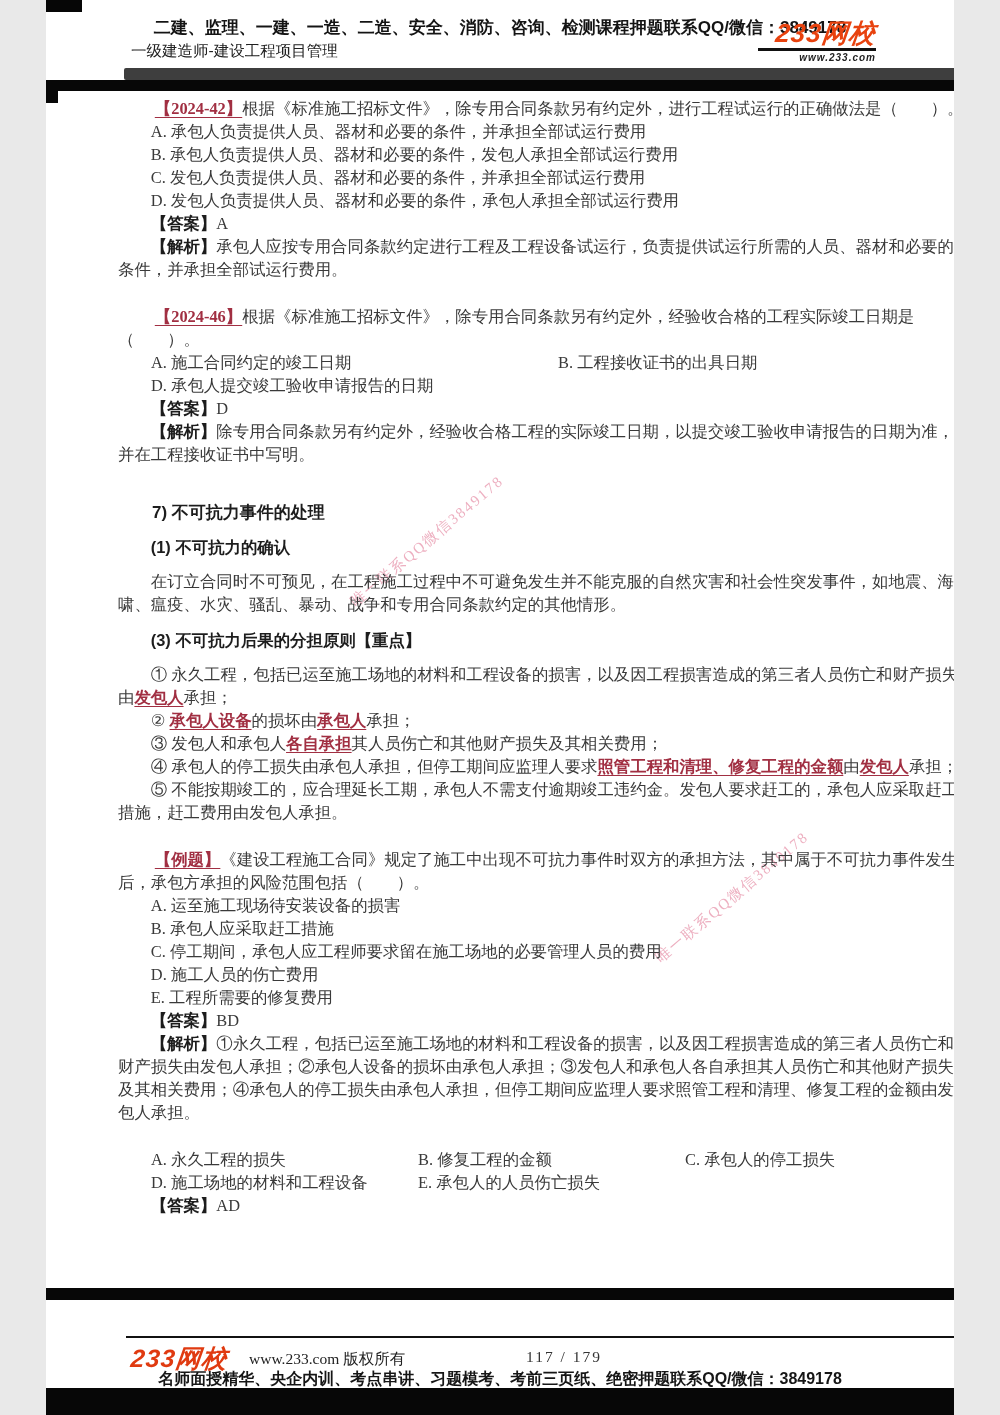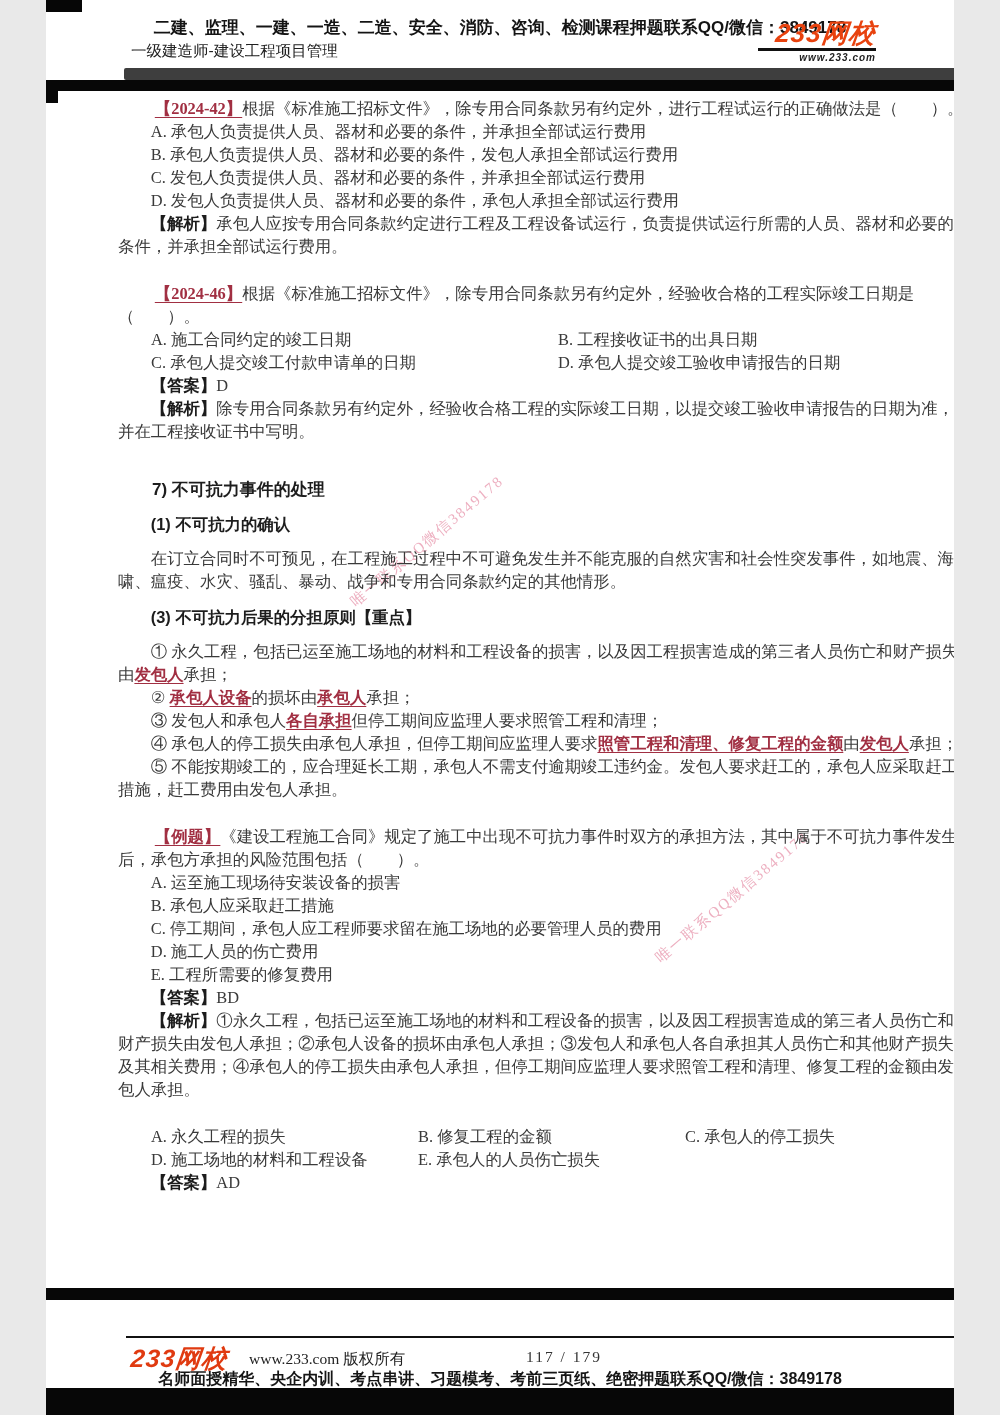--- a/index.html
+++ b/index.html
@@ -80,41 +80,41 @@
 
   <div class="wm wm1">唯一联系QQ微信3849178</div>
   <div class="wm wm2">唯一联系QQ微信3849178</div>
 
   <div class="content">
       <div class="para"><span class="rlab">【2024-42】</span><span>根据《标准施工招标文件》，除专用合同条款另有约定外，进行工程试运行的正确做法是（　　）。</span></div>
       <div class="opt"><span>A. 承包人负责提供人员、器材和必要的条件，并承担全部试运行费用</span></div>
       <div class="opt"><span>B. 承包人负责提供人员、器材和必要的条件，发包人承担全部试运行费用</span></div>
       <div class="opt"><span>C. 发包人负责提供人员、器材和必要的条件，并承担全部试运行费用</span></div>
       <div class="opt"><span>D. 发包人负责提供人员、器材和必要的条件，承包人承担全部试运行费用</span></div>
+      <div class="opt"><span class="b">【答案】</span><span>A</span></div>
       <div class="para"><span class="b">【解析】</span><span>承包人应按专用合同条款约定进行工程及工程设备试运行，负责提供试运行所需的人员、器材和必要的条件，并承担全部试运行费用。</span></div>
       <div class="sp"></div>
       <div class="para"><span class="rlab">【2024-46】</span><span>根据《标准施工招标文件》，除专用合同条款另有约定外，经验收合格的工程实际竣工日期是（　　）。</span></div>
       <div class="optrow row2">
         <span class="col">A. 施工合同约定的竣工日期</span>
         <span class="col">B. 工程接收证书的出具日期</span>
       </div>
       <div class="optrow row2">
-        <span class="col">C. 承包人提交竣工付款申请单的日期</span>
         <span class="col">D. 承包人提交竣工验收申请报告的日期</span>
       </div>
       <div class="opt"><span class="b">【答案】</span><span>D</span></div>
       <div class="para"><span class="b">【解析】</span><span>除专用合同条款另有约定外，经验收合格工程的实际竣工日期，以提交竣工验收申请报告的日期为准，并在工程接收证书中写明。</span></div>
       <div class="sp"></div>
       <div class="h2"><span>7) 不可抗力事件的处理</span></div>
       <div class="h3"><span>(1) 不可抗力的确认</span></div>
       <div class="para"><span>在订立合同时不可预见，在工程施工过程中不可避免发生并不能克服的自然灾害和社会性突发事件，如地震、海啸、瘟疫、水灾、骚乱、暴动、战争和专用合同条款约定的其他情形。</span></div>
       <div class="h3"><span>(3) 不可抗力后果的分担原则【重点】</span></div>
       <div class="para"><span>① 永久工程，包括已运至施工场地的材料和工程设备的损害，以及因工程损害造成的第三者人员伤亡和财产损失由</span><span class="rterm">发包人</span><span>承担；</span></div>
       <div class="para"><span>② </span><span class="rterm">承包人设备</span><span>的损坏由</span><span class="rterm">承包人</span><span>承担；</span></div>
-      <div class="para"><span>③ 发包人和承包人</span><span class="rterm">各自承担</span><span>但停工期间应监理人要求照管工程和清理；</span></div>
+      <div class="para"><span>③ 发包人和承包人</span><span class="rterm">各自承担</span><span>其人员伤亡和其他财产损失及其相关费用；</span></div>
       <div class="para"><span>④ 承包人的停工损失由承包人承担，但停工期间应监理人要求</span><span class="rterm">照管工程和清理、修复工程的金额</span><span>由</span><span class="rterm">发包人</span><span>承担；</span></div>
       <div class="para"><span>⑤ 不能按期竣工的，应合理延长工期，承包人不需支付逾期竣工违约金。发包人要求赶工的，承包人应采取赶工措施，赶工费用由发包人承担。</span></div>
       <div class="sp"></div>
       <div class="para"><span class="rlab">【例题】</span><span>《建设工程施工合同》规定了施工中出现不可抗力事件时双方的承担方法，其中属于不可抗力事件发生后，承包方承担的风险范围包括（　　）。</span></div>
       <div class="opt"><span>A. 运至施工现场待安装设备的损害</span></div>
       <div class="opt"><span>B. 承包人应采取赶工措施</span></div>
       <div class="opt"><span>C. 停工期间，承包人应工程师要求留在施工场地的必要管理人员的费用</span></div>
       <div class="opt"><span>D. 施工人员的伤亡费用</span></div>
       <div class="opt"><span>E. 工程所需要的修复费用</span></div>
       <div class="opt"><span class="b">【答案】</span><span>BD</span></div>

